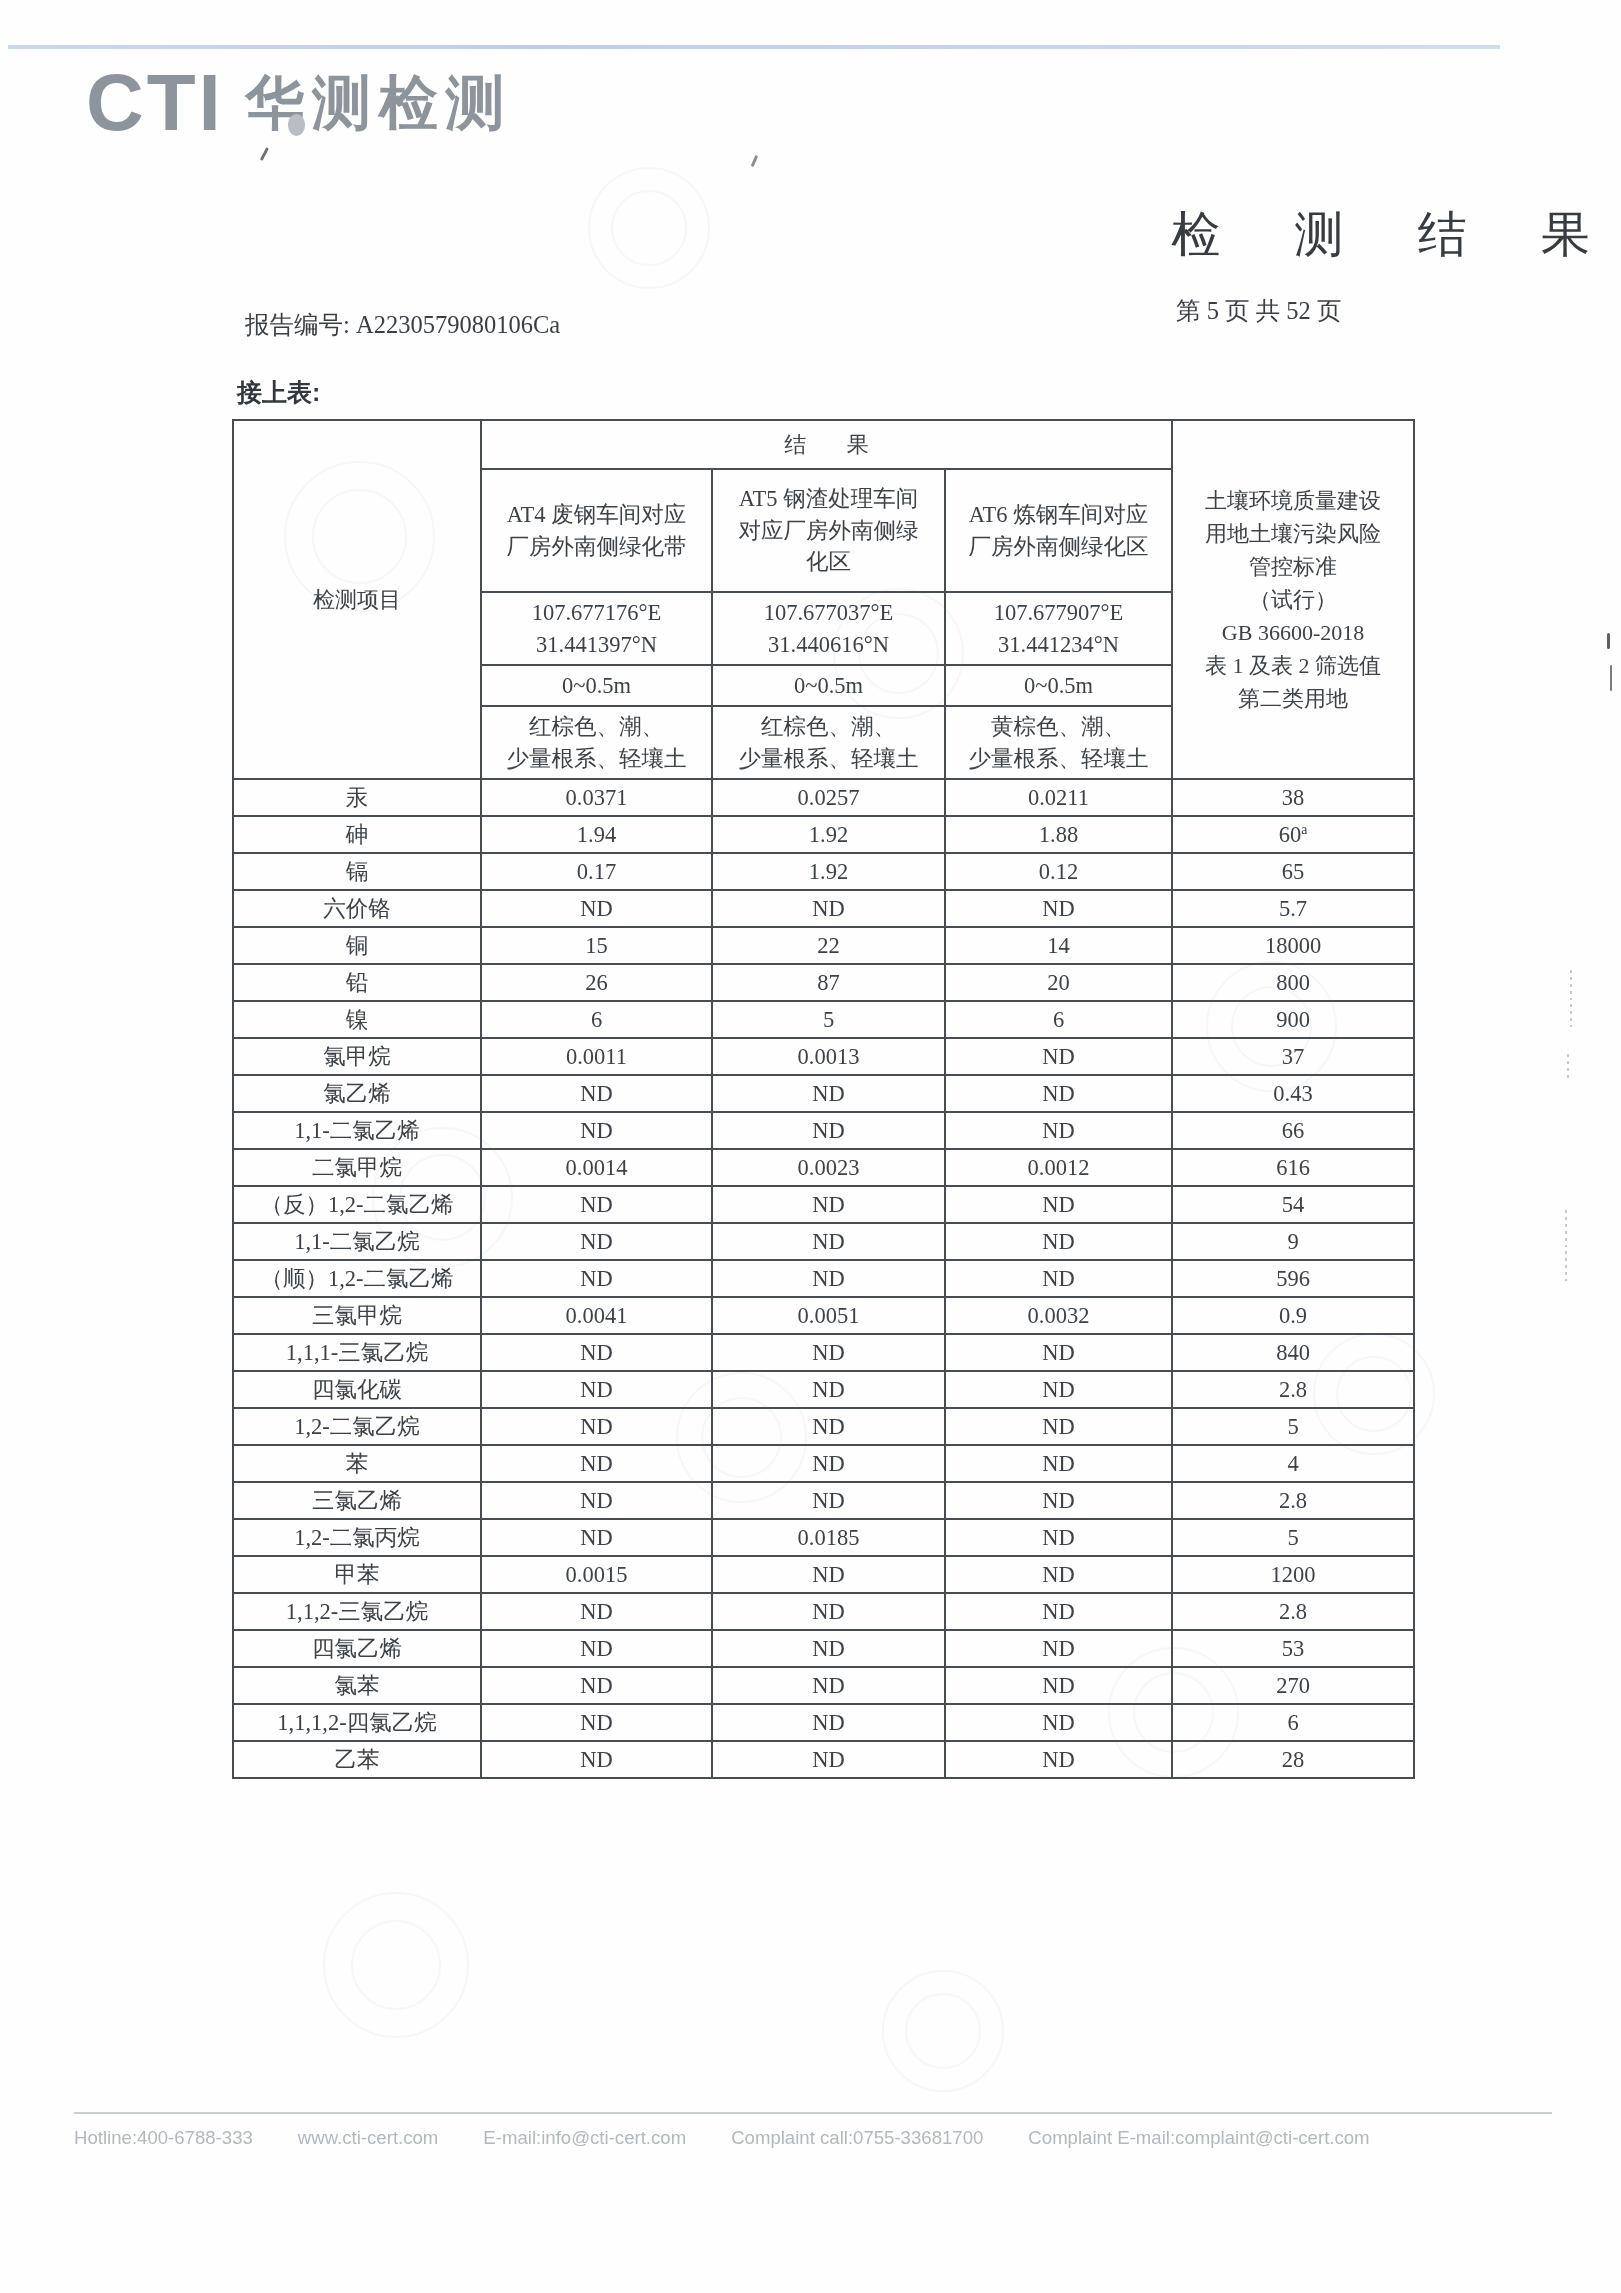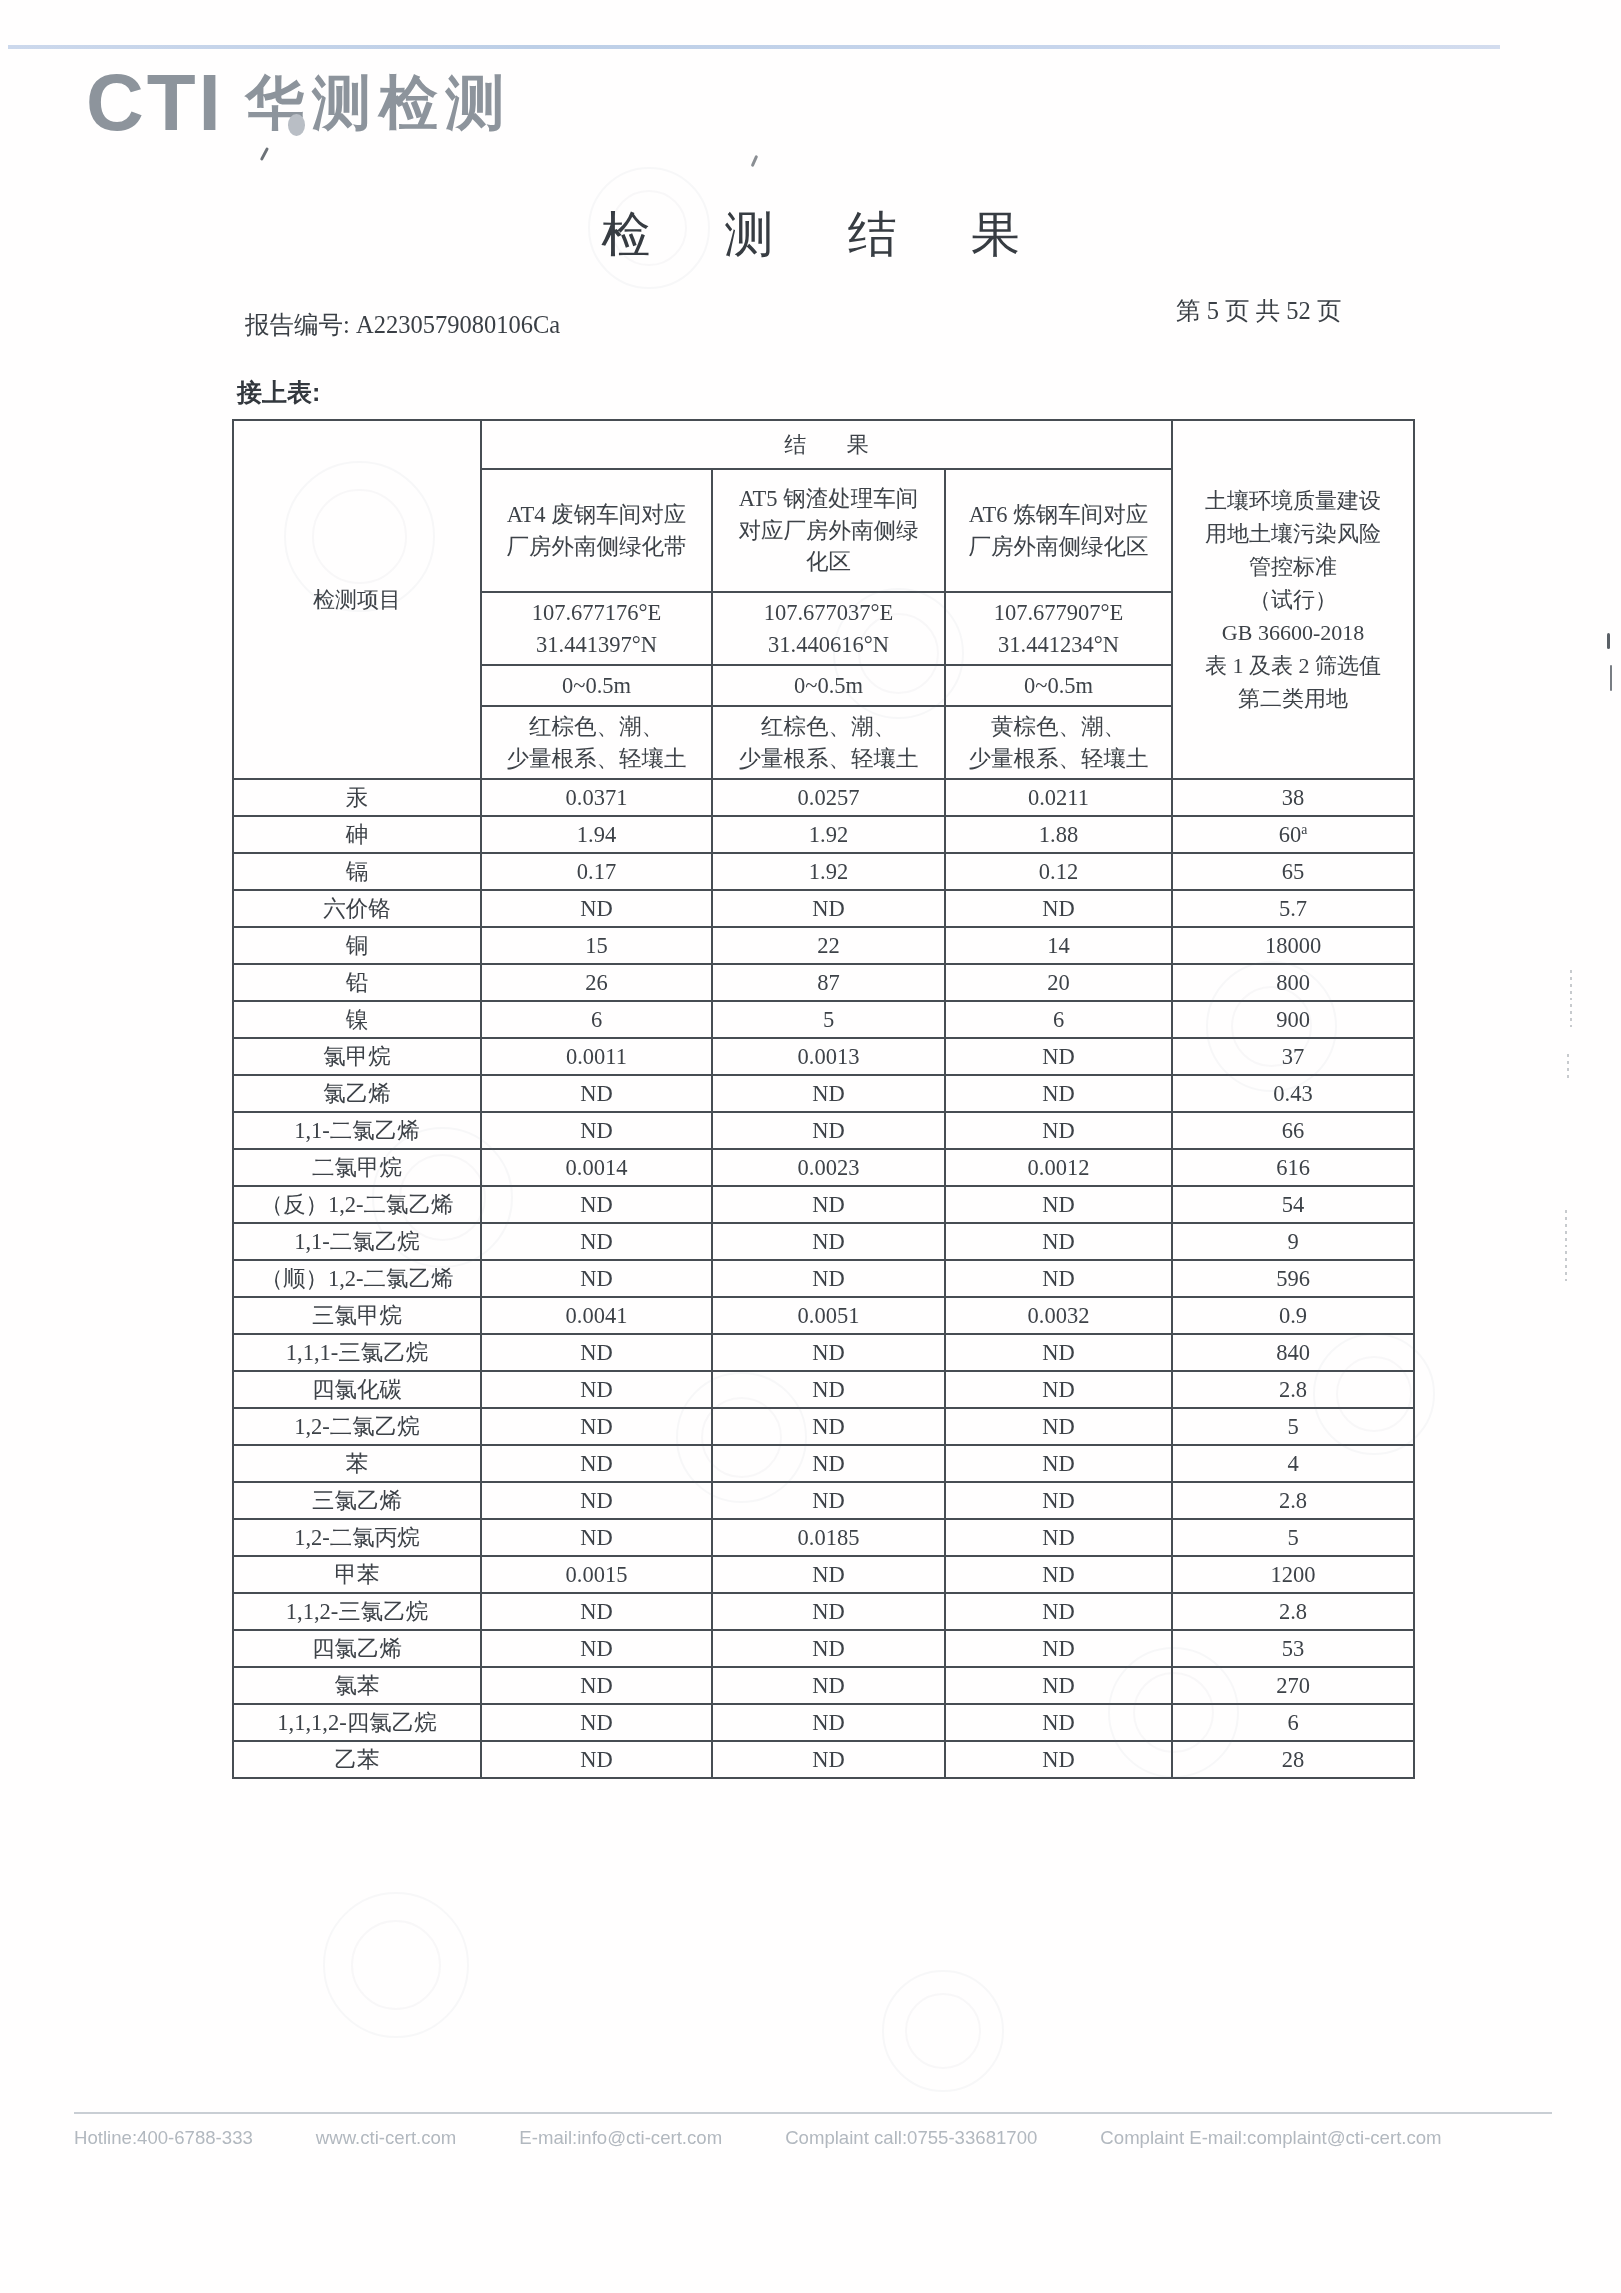--- a/index.html
+++ b/index.html
@@ -12,21 +12,21 @@
     background:linear-gradient(90deg,#ccd8ec,#bdcfe7 35%,#c7d5ec 70%,#d3dcee);}
   
   .logo{position:absolute;left:86px;top:63px;color:#8d949c;
     font-family:"Liberation Sans","DejaVu Sans",sans-serif;font-weight:bold;
     display:flex;align-items:center;}
   .logo-cti{font-size:80px;line-height:1;letter-spacing:2.9px;position:relative;}
   .logo-dot{position:absolute;left:202px;top:51px;width:16.7px;height:21.6px;border-radius:50%;
     background:#b9bec5;}
   .logo-cn{font-size:59px;line-height:1;margin-left:21.6px;letter-spacing:7.8px;font-weight:700;}
   
-  .title{position:absolute;left:0;top:202px;width:1621px;text-align:center;
+  .title{position:absolute;left:0;top:202px;width:1621px;text-align:right;
     font-size:49px;letter-spacing:31px;text-indent:31px;color:#373c42;}
   .report-line{position:absolute;left:245px;top:308px;font-size:24.5px;color:#3a3f45;}
   .page-info{position:absolute;left:1176px;top:294px;font-size:24.5px;color:#3a3f45;}
   .continue{position:absolute;left:237px;top:376px;font-size:25px;font-weight:bold;
     font-family:"Liberation Sans","DejaVu Sans",sans-serif;color:#33383e;}
   
   .table-wrap{position:absolute;left:232px;top:419px;}
   table{border-collapse:collapse;table-layout:fixed;width:1182px;border:2.9px solid #474d53;}
   th,td{border:2px solid #474d53;font-weight:normal;text-align:center;vertical-align:middle;
     padding:2px 3.9px;color:#3d4248;box-sizing:border-box;}
@@ -38,21 +38,21 @@
   .h-coord th{height:73px;}
   .h-depth th{height:41px;margin-left:8px;}
   .h-soil th{height:73px;}
   .item-h{font-size:24.5px;}
   .std-h{font-size:21.6px;line-height:1.5;}
   tbody td{height:37px;font-size:22.5px;}
   tbody td:first-child{font-size:22.5px;}
   sup{font-size:13.7px;line-height:0;}
   
   .footer-line{position:absolute;left:74px;top:2112px;width:1478px;height:2px;background:#c9ced4;}
-  .footer{position:absolute;left:74px;top:2127px;width:1490px;display:flex;gap:63px;
+  .footer{position:absolute;left:74px;top:2127px;width:1490px;display:flex;gap:45px;
     font-family:"Liberation Sans","DejaVu Sans",sans-serif;font-size:18.6px;color:#b2b8bf;
     white-space:nowrap;}
   
   .wm{position:absolute;border:2.9px solid rgba(110,122,140,0.055);border-radius:50%;}
   .wm::after{content:"";position:absolute;inset:18%;border:2px solid rgba(110,122,140,0.05);border-radius:50%;}
   
   .speck{position:absolute;background:#6d7278;border-radius:2px;}
   .s1{left:263px;top:147px;width:2.9px;height:13.7px;transform:rotate(28deg);}
   .s2{left:753px;top:155px;width:2.9px;height:11.8px;transform:rotate(24deg);opacity:.8;}
   .m1{left:1607px;top:633px;width:2.9px;height:15.7px;background:#5a6066;}

